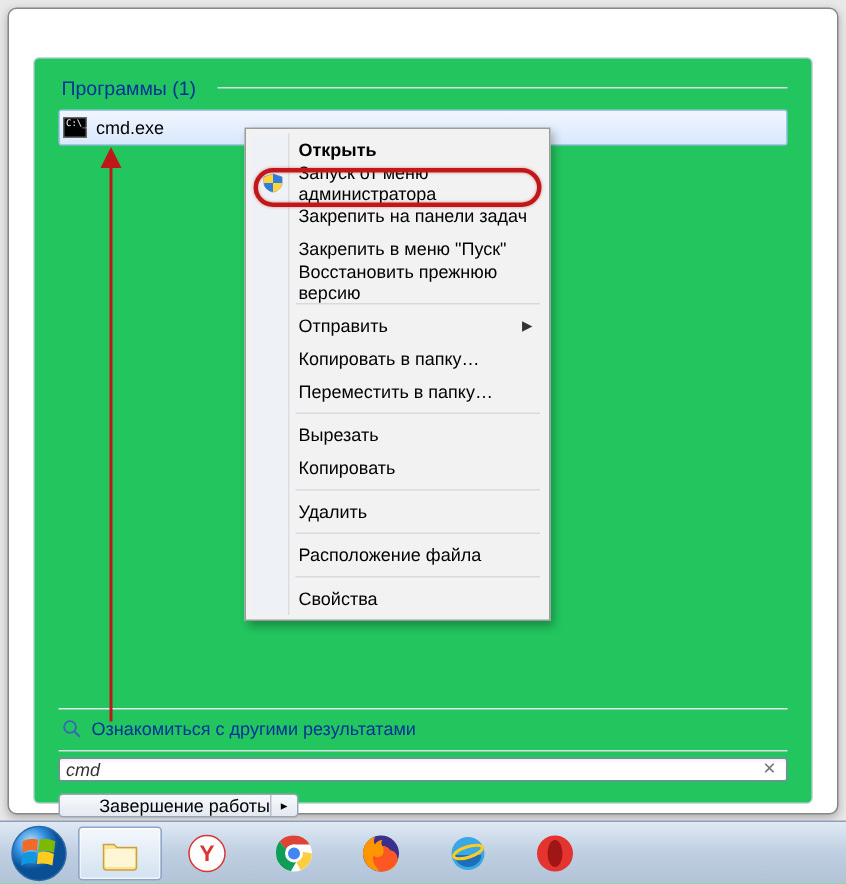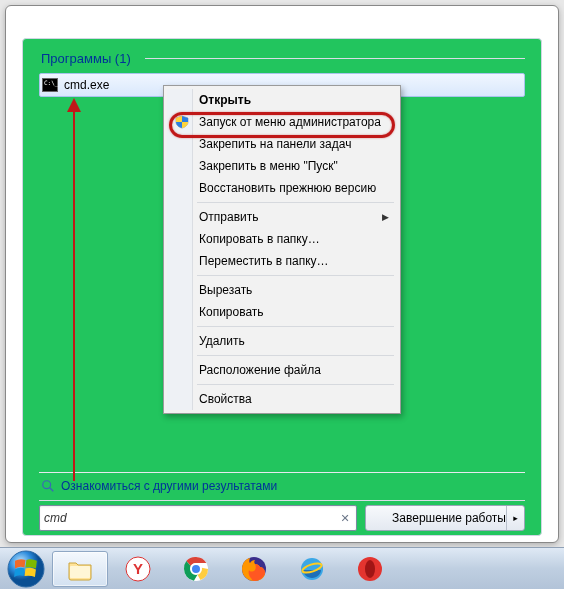--- a/index.html
+++ b/index.html
@@ -84,21 +84,21 @@
     border-top: 1px solid #d8dde6;
   }
   .top-inner-rule {
     position: absolute; left: 16px; right: 16px; bottom: 62px;
     border-top: 1px solid #e6e9ef;
   }
   .search-row {
     position: absolute;
     left: 16px; right: 16px; bottom: 4px;
     height: 26px;
-    display: flex; gap: 8px;
+    display: flex; gap: 8px; flex-direction: column;
   }
   .search-box {
     flex: 1;
     background: #fff;
     border: 1px solid #7a8aa0;
     border-radius: 2px;
     display: flex; align-items: center;
     padding: 0 4px;
     box-shadow: inset 0 1px 2px rgba(0,0,0,0.08);
   }
@@ -128,21 +128,21 @@
   }
   .shutdown-split {
     width: 18px; height: 100%;
     border-left: 1px solid #b8c0cc;
     display: flex; align-items: center; justify-content: center;
   }
   
   .ctx {
     position: absolute;
     left: 163px; top: 85px;
-    width: 238px;
+    width: 204px;
     background: #f2f2f2;
     border: 1px solid #9b9b9b;
     box-shadow: 2px 3px 6px rgba(0,0,0,0.3);
     padding: 3px;
   }
   .ctx-gutter {
     position: absolute;
     left: 3px; top: 3px; bottom: 3px; width: 26px;
     background: #eef1f5;
     border-right: 1px solid #dadde2;

